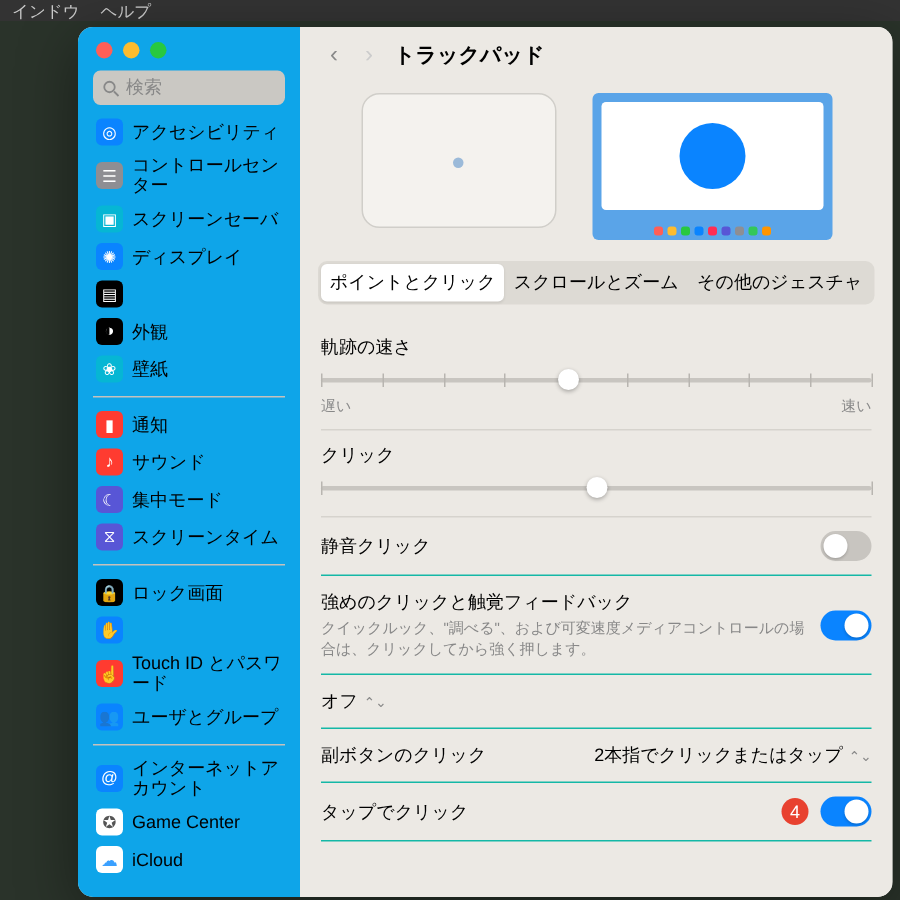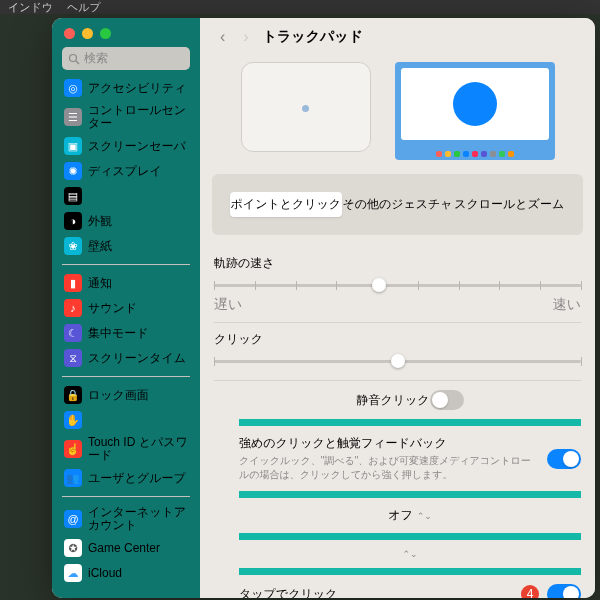--- a/index.html
+++ b/index.html
@@ -1,19 +1,19 @@
 <!DOCTYPE html>
 <html><head>
 <meta charset="utf-8">
 <style>
 * { box-sizing: border-box; margin: 0; padding: 0; }
 body { font-family: -apple-system, "Helvetica Neue", sans-serif; font-size: 13px; background: #2a332a; width: 600px; height: 600px; overflow: hidden; position: relative; }
 .menubar { height: 14px; background: #333; color: #ccc; font-size: 11px; padding: 0 8px; display: flex; gap: 14px; }
 .window { position: absolute; top: 18px; left: 52px; width: 543px; height: 580px; background: #e8e6e3; border-radius: 10px; overflow: hidden; display: flex; box-shadow: 0 10px 40px rgba(0,0,0,.4); }
-.sidebar { width: 148px; background: #0f766e; display: flex; flex-direction: column; }
+.sidebar { width: 148px; background: #0ea5e9; display: flex; flex-direction: column; }
 .traffic { display: flex; gap: 7px; padding: 10px 12px 8px; }
 .tl { width: 11px; height: 11px; border-radius: 50%; }
 .tl.r { background: #ff5f57; } .tl.y { background: #febc2e; } .tl.g { background: #28c840; }
 .search { margin: 0 10px 6px; display: flex; align-items: center; background: #cac8c3; border-radius: 5px; padding: 3px 6px; font-size: 12px; color: #888; }
 .search svg { margin-right: 4px; }
 .sblist { flex: 1; overflow-y: auto; padding: 0 6px; }
 .sbitem { display: flex; align-items: center; padding: 3px 6px; border-radius: 5px; margin-bottom: 1px; cursor: default; }
 .sbicon { width: 18px; height: 18px; border-radius: 4px; margin-right: 6px; display: flex; align-items: center; justify-content: center; font-size: 11px; color: #fff; flex-shrink: 0; }
 .sblbl { font-size: 12px; line-height: 13px; }
 .sep { height: 1px; background: #c5c2bd; margin: 6px 4px; }
@@ -22,35 +22,35 @@
 .navbtn { color: #888; font-size: 16px; padding: 0 4px; }
 .mtitle { font-size: 14px; font-weight: 600; }
 .preview { display: flex; justify-content: center; gap: 24px; padding: 8px 16px 14px; }
 .tpad { width: 130px; height: 90px; background: #f4f2ee; border: 1px solid #d0cec9; border-radius: 12px; position: relative; }
 .tpad::after { content: ""; position: absolute; top: 42px; left: 60px; width: 7px; height: 7px; border-radius: 50%; background: #9bbad9; }
 .screen { width: 160px; height: 98px; background: #5aa4e8; border-radius: 4px; padding: 6px; position: relative; }
 .screen .win { background: #fff; border-radius: 3px; width: 148px; height: 72px; display: flex; align-items: center; justify-content: center; }
 .screen .circle { width: 44px; height: 44px; border-radius: 50%; background: #0a84ff; }
 .screen .dock { position: absolute; bottom: 3px; left: 50%; transform: translateX(-50%); display: flex; gap: 3px; }
 .screen .dock span { width: 6px; height: 6px; border-radius: 2px; }
-.tabs { display: flex; margin: 0 12px; background: #dddad4; border-radius: 6px; padding: 18px; }
+.tabs { display: flex; margin: 0 12px; background: #dddad4; border-radius: 6px; padding: 2px; }
 .tab { flex: 1; text-align: center; font-size: 12px; padding: 4px 0; border-radius: 4px; }
 .tab.act { background: #fff; box-shadow: 0 1px 2px rgba(0,0,0,.1); }
 .content { padding: 12px 14px; }
 .row { padding: 8px 0; border-bottom: 1px solid #d6d3cd; }
 .row:last-child { border-bottom: none; }
 .rlbl { font-size: 12px; margin-bottom: 4px; }
 .slider { position: relative; height: 18px; margin: 4px 0 2px; }
 .track { position: absolute; top: 8px; left: 0; right: 0; height: 3px; background: #c8c5c0; border-radius: 2px; }
 .tick { position: absolute; top: 5px; width: 1px; height: 9px; background: #b8b5b0; }
 .knob { position: absolute; top: 2px; width: 14px; height: 14px; background: #fff; border-radius: 50%; box-shadow: 0 1px 3px rgba(0,0,0,.3); }
-.ends { display: flex; justify-content: space-between; font-size: 14px; color: #888; }
+.ends { display: flex; justify-content: space-between; font-size: 10px; color: #888; }
 .ends.three span:nth-child(2) { position: absolute; left: 50%; transform: translateX(-50%); }
 .ends.three { position: relative; }
-.trow { display: flex; justify-content: center; align-items: center; padding: 9px 0; border-bottom: 7px solid #14b8a6; margin-left: 25px; }
+.trow { display: flex; justify-content: space-between; align-items: center; padding: 9px 0; border-bottom: 1px solid #14b8a6; }
 .trow:last-of-type { border-bottom: none; }
 .trow .l { font-size: 12px; }
 .trow .sub { font-size: 10px; color: #888; margin-top: 2px; }
 .toggle { width: 34px; height: 20px; border-radius: 10px; position: relative; }
 .toggle.off { background: #c8c5c0; }
 .toggle.on { background: #36c759; }
 .toggle.on.blue { background: #0a84ff; }
 .toggle::after { content: ""; position: absolute; top: 2px; width: 16px; height: 16px; background: #fff; border-radius: 50%; box-shadow: 0 1px 2px rgba(0,0,0,.2); }
 .toggle.off::after { left: 2px; }
 .toggle.on::after { right: 2px; }
@@ -181,22 +181,22 @@
             <span style="background: rgb(88, 86, 214);"></span>
             <span style="background: rgb(142, 142, 147);"></span>
             <span style="background: rgb(52, 199, 89);"></span>
             <span style="background: rgb(255, 149, 0);"></span>
           </div>
       </div>
     </div>
 
     <div class="tabs">
       <div class="tab act">ポイントとクリック</div>
+      <div class="tab">スクロールとズーム</div>
       <div class="tab">その他のジェスチャ</div>
-      <div class="tab">スクロールとズーム</div>
     </div>
 
     <div class="content">
       <div class="row">
         <div class="rlbl">軌跡の速さ</div>
         <div class="slider" id="slider1">
           <div class="track"></div>
         <div class="tick" style="left: 0%;"></div>
             <div class="tick" style="left: 11.1111%;"></div>
             <div class="tick" style="left: 22.2222%;"></div>
@@ -240,21 +240,23 @@
       </div>
 
       <div class="trow">
         <div class="popup">
             <span>オフ</span>
             <span class="chev">⌃⌄</span>
           </div>
       </div>
 
       <div class="trow">
+        <div class="l">副ボタンのクリック</div>
         <div class="popup">
+            <span>2本指でクリックまたはタップ</span>
             <span class="chev">⌃⌄</span>
           </div>
       </div>
 
       <div class="trow">
         <div class="l" style="flex:1">
           <div>タップでクリック</div>
         </div>
         <span class="badge">4</span>
         <div class="toggle on blue"></div>

